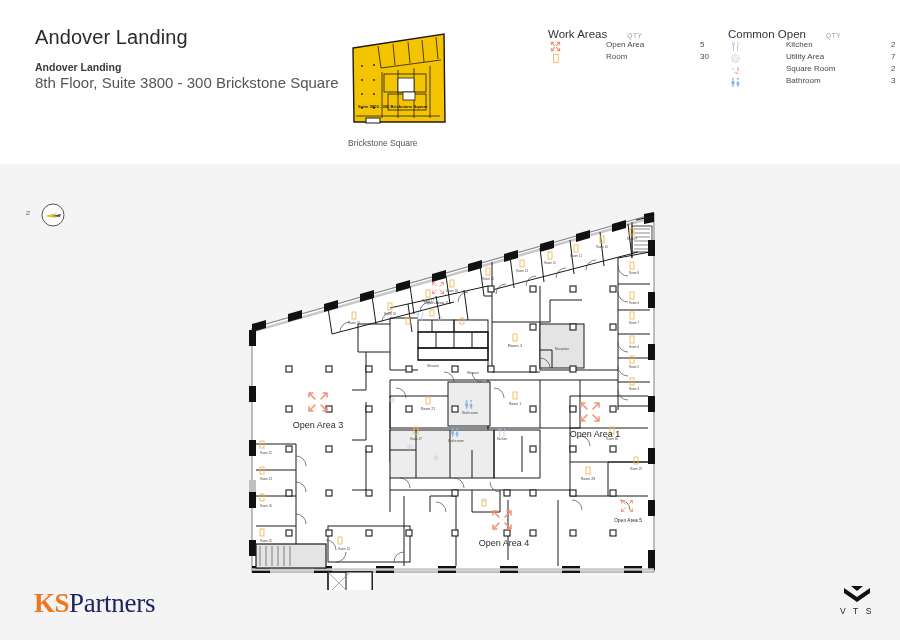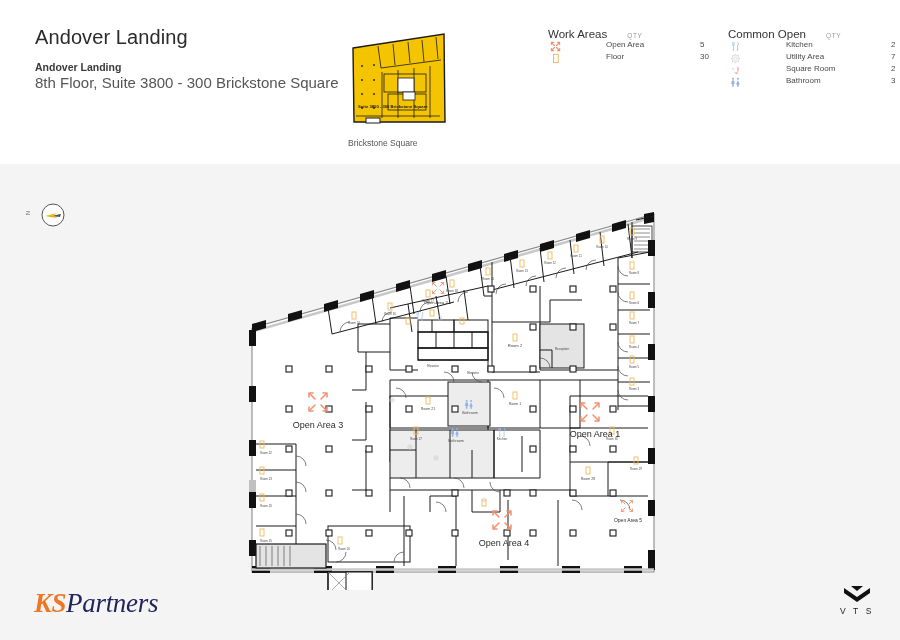--- a/index.html
+++ b/index.html
@@ -70,21 +70,21 @@
   .compass { position: absolute; left: 26px; top: 36px; width: 40px; height: 32px; }
   .compass-n {
     position: absolute; left: 0px; top: 10px;
     font-size: 6px; color: #666;
     transform: rotate(-90deg); transform-origin: center;
   }
   .plan-wrap { position: absolute; left: 240px; top: 36px; width: 420px; height: 390px; }
   .plan-svg { display: block; }
 
   
-  .ks-logo { position: absolute; left: 34px; top: 588px; font-style: italic; }
+  .ks-logo { position: absolute; left: 34px; top: 588px; }
   .ks-logo .ks {
     font-family: "Liberation Serif", serif; font-size: 27px;
     font-weight: 700; color: #ef7622; letter-spacing: -0.5px;
   }
   .ks-logo .partners {
     font-family: "Liberation Serif", serif; font-size: 27px;
     font-weight: 400; color: #21255e; letter-spacing: -0.3px;
   }
   .vts-logo {
     position: absolute; left: 840px; top: 586px;
@@ -160,21 +160,21 @@
         <span class="legend-count">5</span>
       </div>
 
       <div class="legend-row">
         <span class="legend-ico">
           <svg width="11" height="11" viewBox="0 0 16 16">
             <rect x="5" y="2" width="7" height="12" fill="none" stroke="#f0b85a" stroke-width="1.3"></rect>
             <circle cx="6.8" cy="8" r="0.7" fill="#f0b85a"></circle>
           </svg>
         </span>
-        <span class="legend-label">Floor</span>
+        <span class="legend-label">Room</span>
         <span class="legend-count">30</span>
       </div>
     </div>
 
     <div class="legend common">
       <div class="legend-head">
         <span class="legend-title">Common Open</span>
         <span class="legend-qty">QTY</span>
       </div>
 

